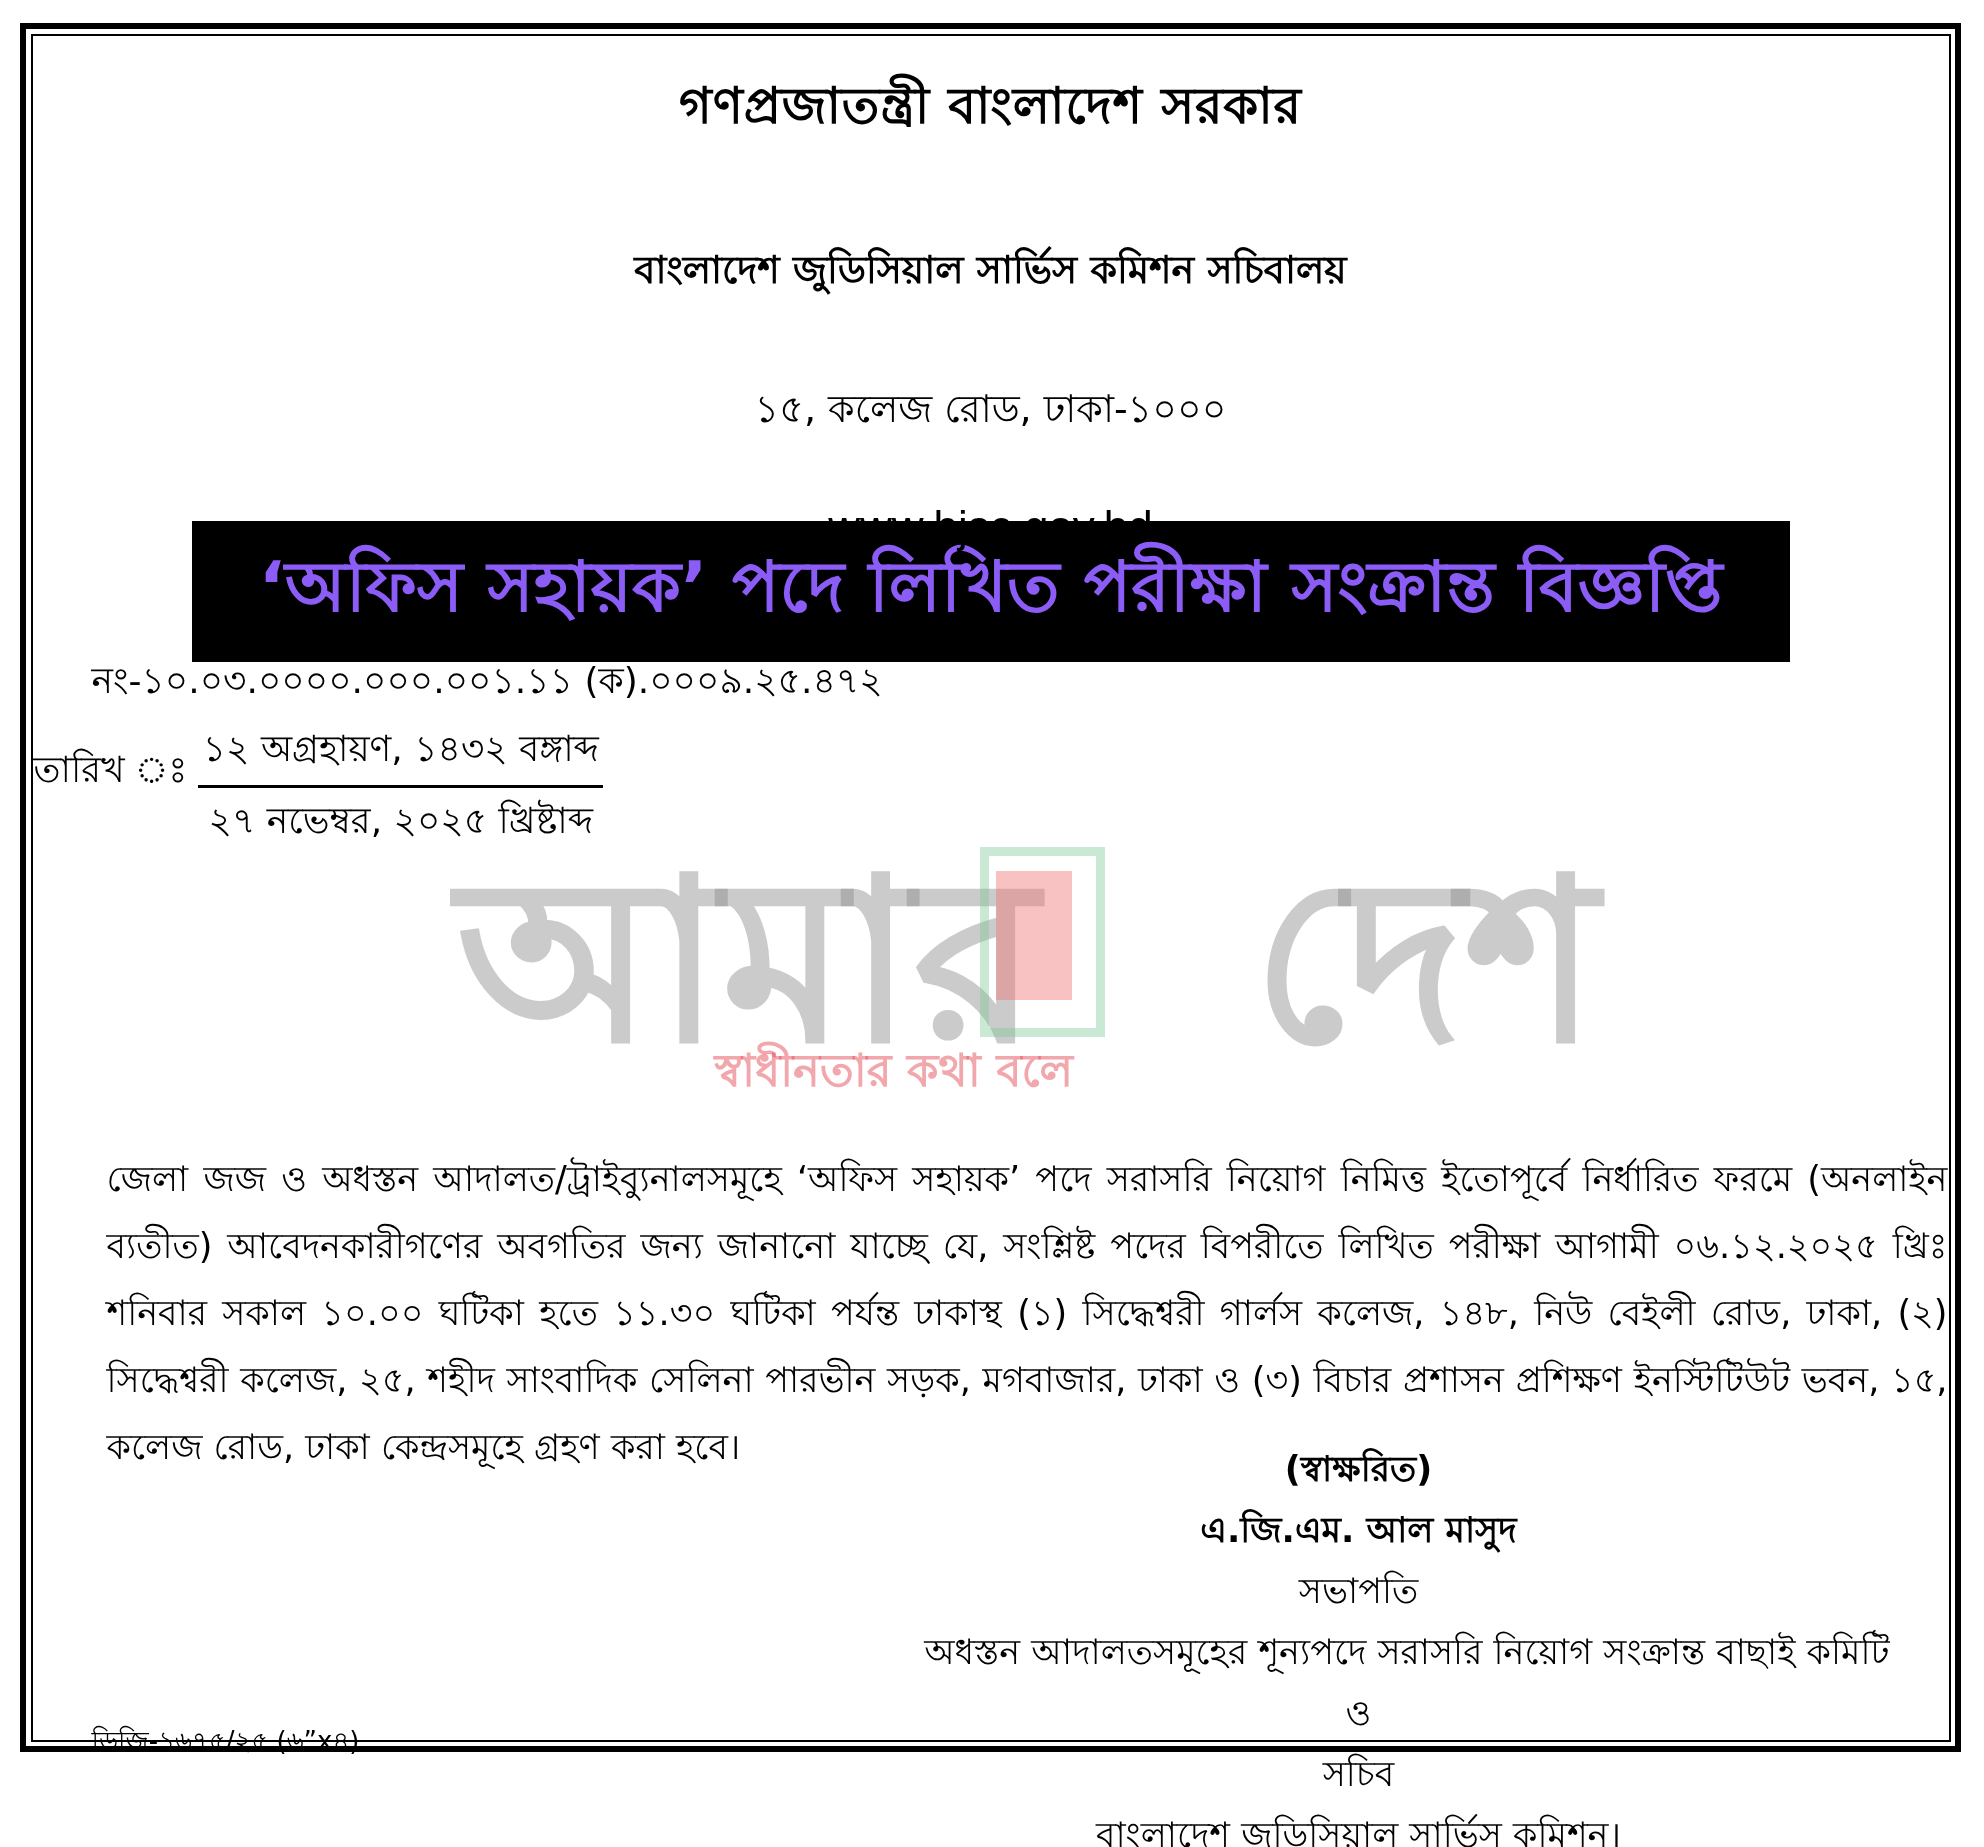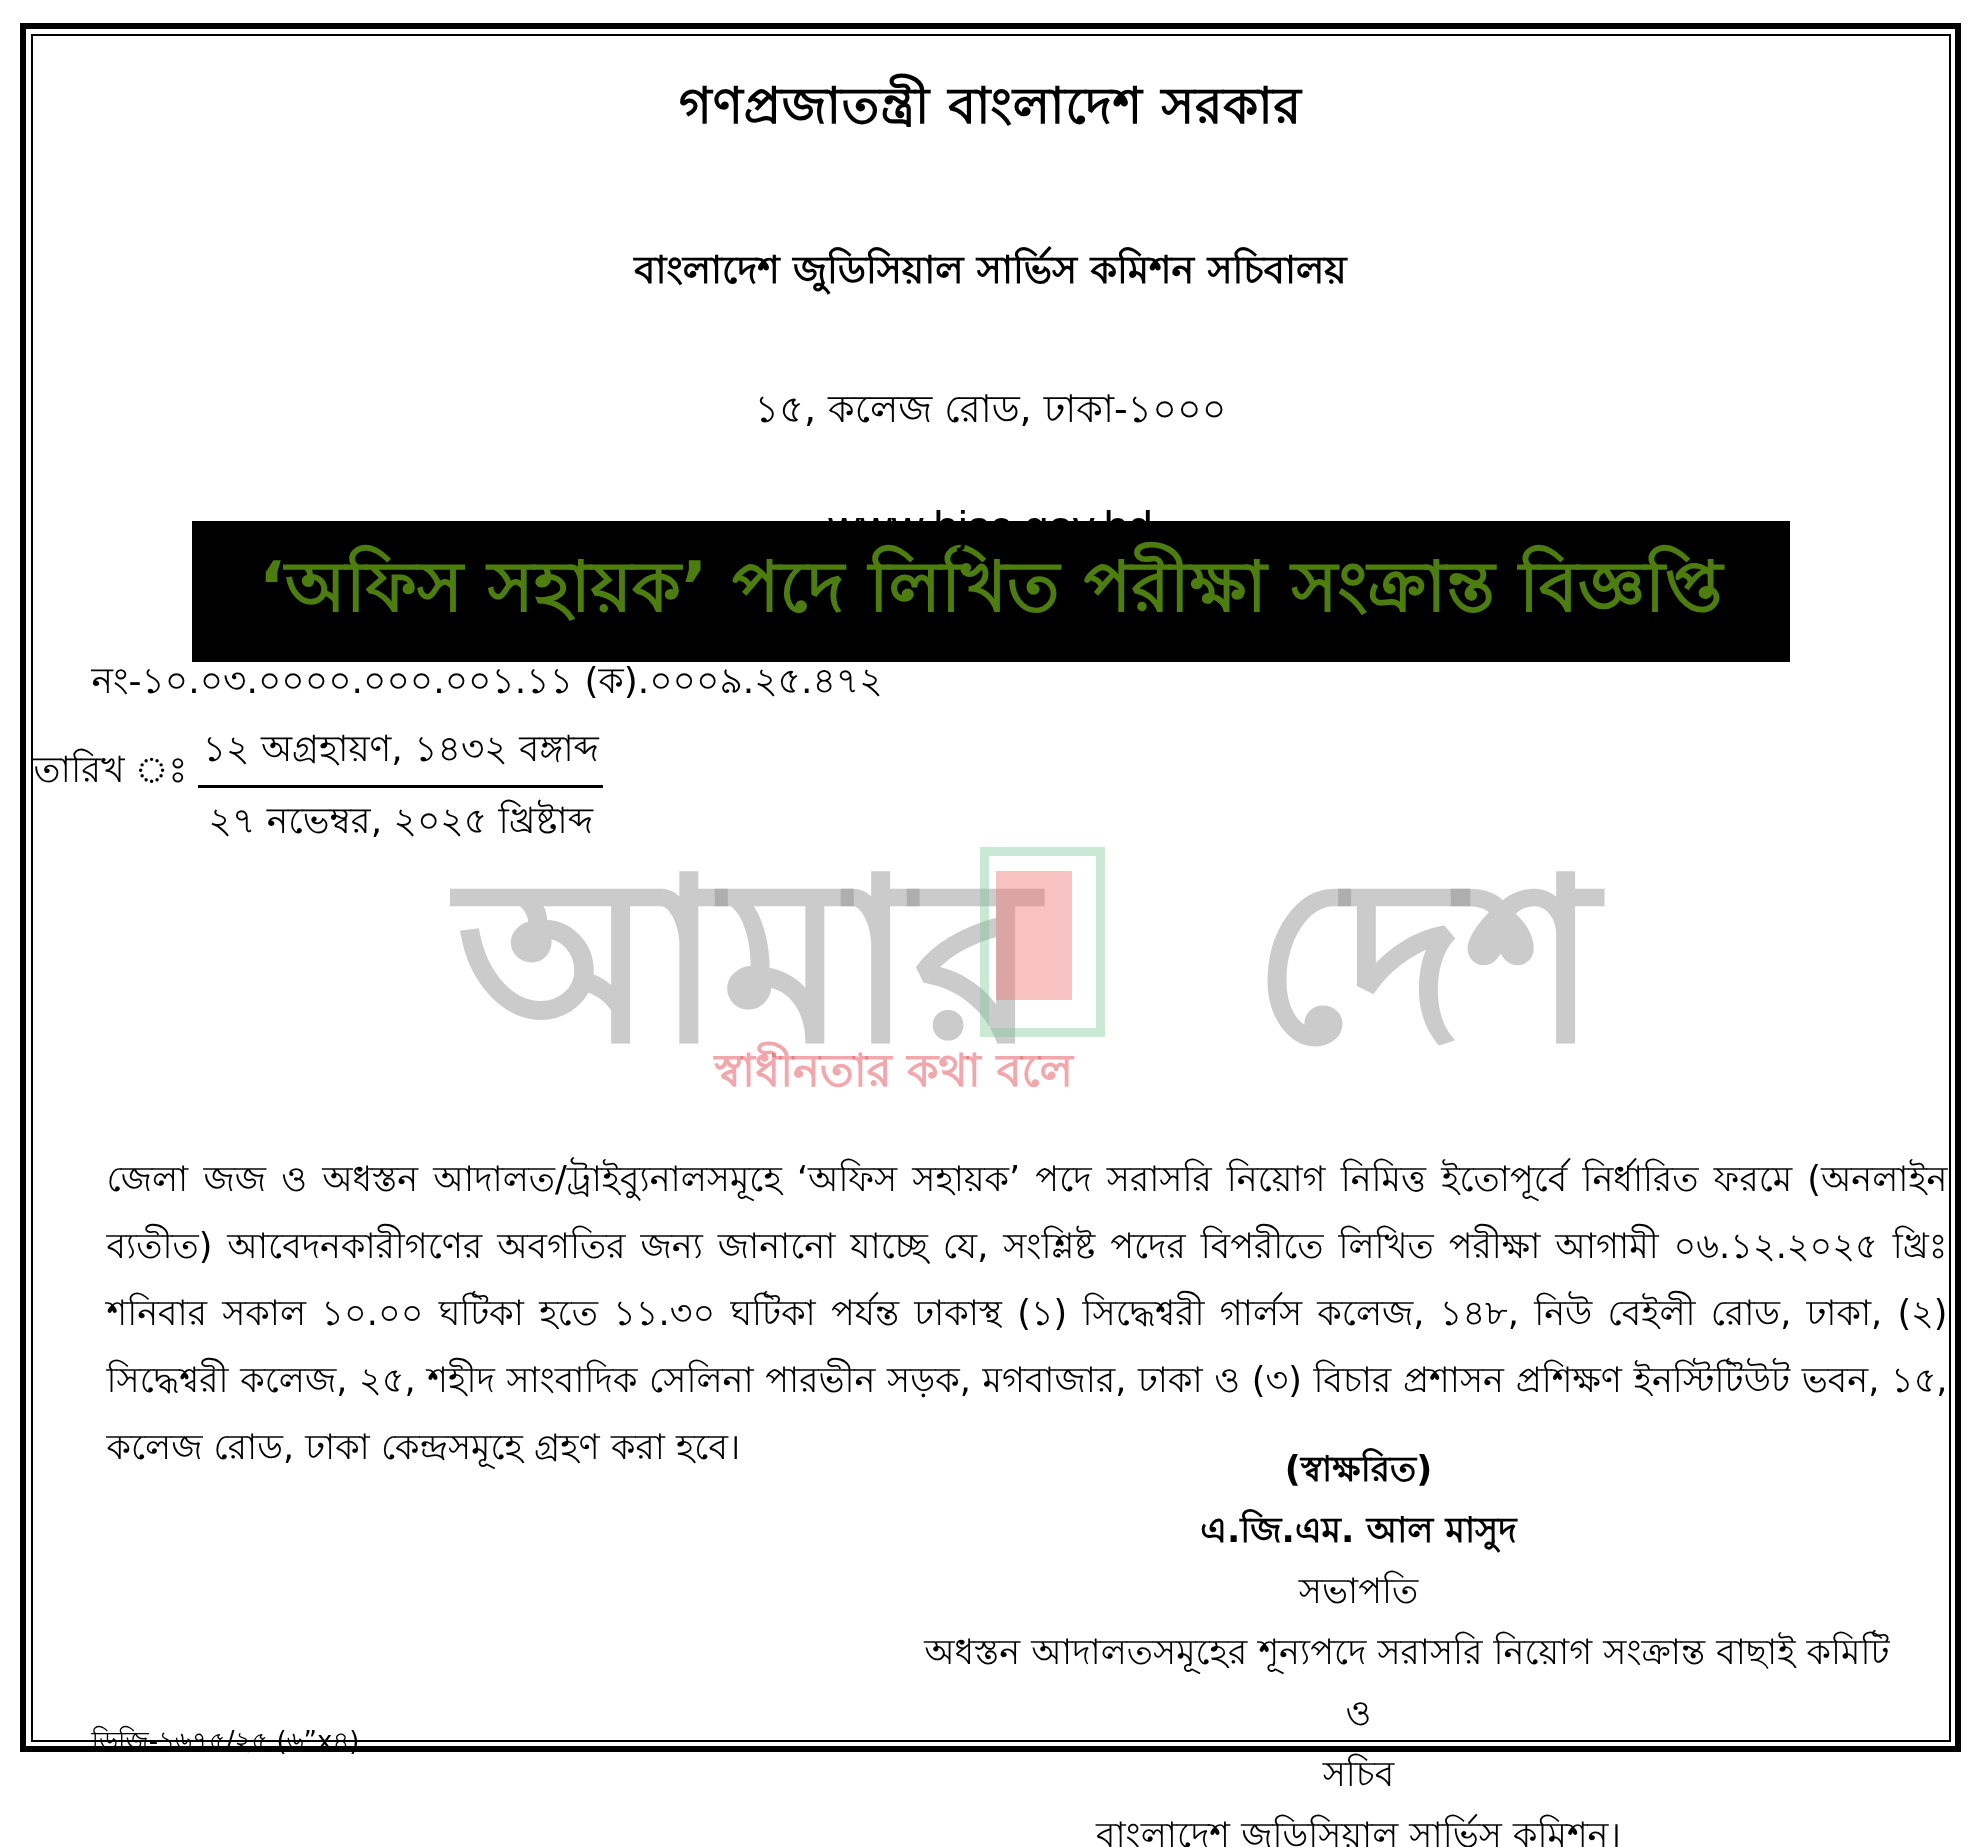--- a/index.html
+++ b/index.html
@@ -98,21 +98,21 @@
     .date-greg {
       padding: 4.5px 4.5px 0 4.5px;
     }
     .notice-banner {
       position: absolute;
       left: 129px;
       right: 129px;
       top: 485px;
       height: 141px;
       background: #000;
-      color: #4d7c0f;
+      color: #8b5cf6;
       display: flex;
       align-items: center;
       justify-content: center;
       font-size: 70px;
       font-weight: bold;
       white-space: nowrap;
       overflow: hidden;
     }
     .body-para {
       position: absolute;

